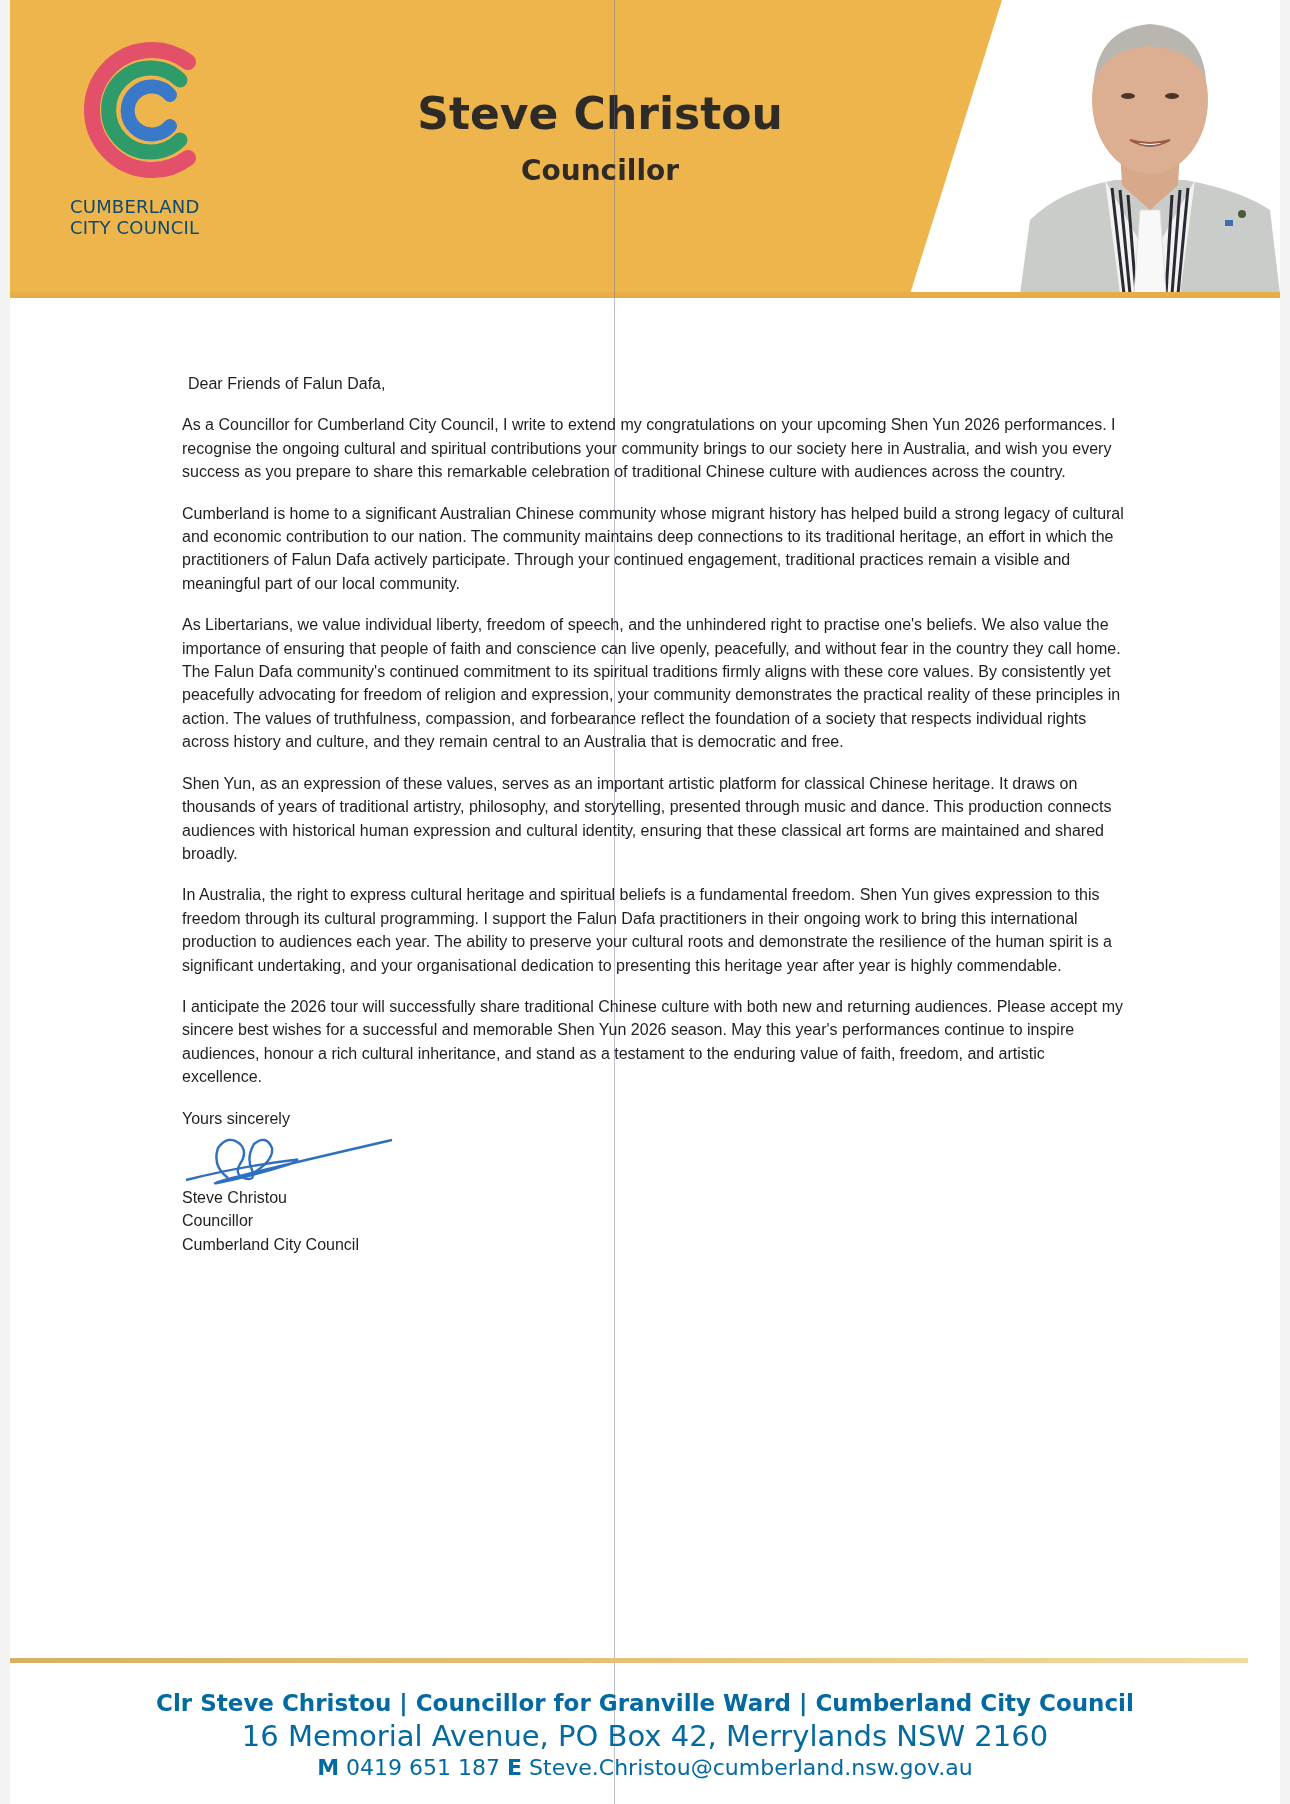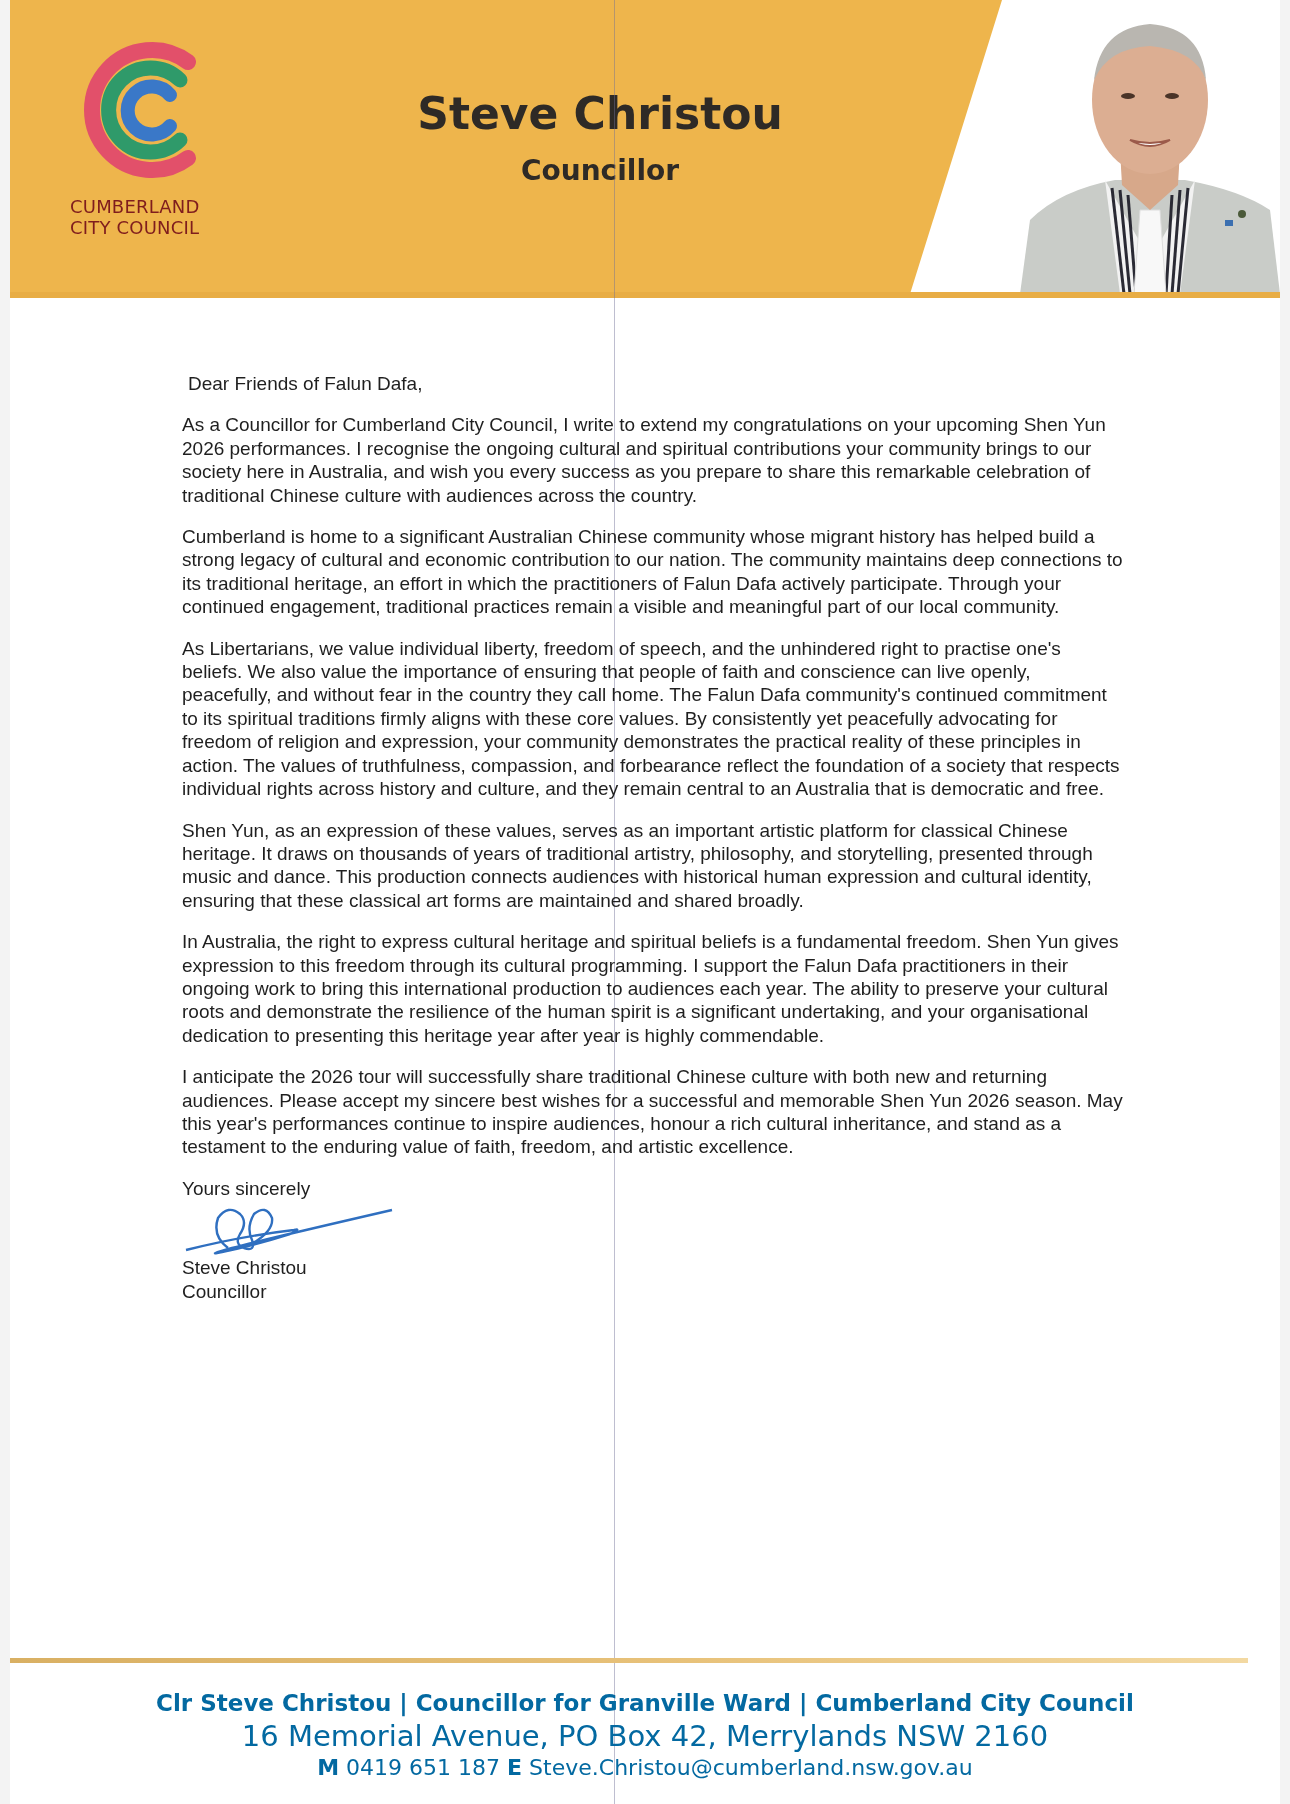--- a/index.html
+++ b/index.html
@@ -24,38 +24,38 @@
   }
   .band-bottom {
     position: absolute; left: 0; top: 292px; width: 1270px; height: 6px; background: #e8ad45;
   }
   .logo {
     position: absolute; left: 60px; top: 40px; width: 150px; height: 140px;
   }
   .logo-text {
     position: absolute; left: 60px; top: 196px;
     font-family: "DejaVu Sans", sans-serif; font-size: 18px; line-height: 21px;
-    color: #7f1d1d; letter-spacing: 0.2px;
+    color: #0c4a6e; letter-spacing: 0.2px;
   }
   .logo-text div { white-space: nowrap; }
   .header-name {
     position: absolute; left: 380px; top: 88px; width: 420px; text-align: center;
     font-family: "DejaVu Sans", sans-serif; font-weight: bold; font-size: 44px; color: #2e2a26;
   }
   .header-role {
     position: absolute; left: 380px; top: 154px; width: 420px; text-align: center;
     font-family: "DejaVu Sans", sans-serif; font-weight: bold; font-size: 28px; color: #2e2a26;
   }
   .portrait { position: absolute; left: 1010px; top: 10px; width: 260px; height: 284px; }
   .fold-line {
     position: absolute; left: 604px; top: 0; width: 1px; height: 1804px; background: rgba(110,110,150,0.45);
   }
   .letter {
     position: absolute; left: 172px; top: 372px; width: 960px;
-    font-family: "Liberation Sans", sans-serif; font-size: 19px; line-height: 23.4px; color: #1f1f1f;
+    font-family: "Liberation Sans", sans-serif; font-size: 16px; line-height: 23.4px; color: #1f1f1f;
   }
   .salutation { margin: 0 0 18px 6px; }
   .para { margin: 0 18px 18px 0; }
   .closing { margin-top: 2px; }
   .sign-block { position: relative; height: 56px; }
   .signature { position: absolute; left: 0; top: 0; width: 230px; height: 60px; }
   .footer-line {
     position: absolute; left: 0; top: 1658px; width: 1238px; height: 5px;
     background: linear-gradient(90deg, #d9b063, #e8c27a 55%, #f3d9a2);
   }
@@ -134,20 +134,21 @@
 
     <div class="closing">Yours sincerely</div>
     <div class="sign-block">
       <svg class="signature" viewBox="0 0 230 60">
         <path d="M4 50 Q60 36 112 30 Q120 28 108 34 Q70 46 40 52 Q22 56 50 48 Q80 40 210 10" fill="none" stroke="#2f6fc0" stroke-width="2.4"></path>
         <path d="M46 48 Q30 36 36 18 Q46 4 58 14 Q66 22 58 34 Q52 44 62 48 Q74 52 70 40 Q64 28 72 14 Q84 4 90 18 Q92 32 66 46" fill="none" stroke="#2f6fc0" stroke-width="2.4"></path>
       </svg>
     </div>
     <div>Steve Christou</div>
     <div>Councillor</div>
+    <div>Cumberland City Council</div>
   </div>
 
   <div class="footer-line"></div>
 
   <div class="footer">
     <div class="footer-title">Clr Steve Christou | Councillor for Granville Ward | Cumberland City Council</div>
     <div class="footer-address">16 Memorial Avenue, PO Box 42, Merrylands NSW 2160</div>
     <div class="footer-contact">
       <b>M</b>
       <span>0419 651 187</span>

